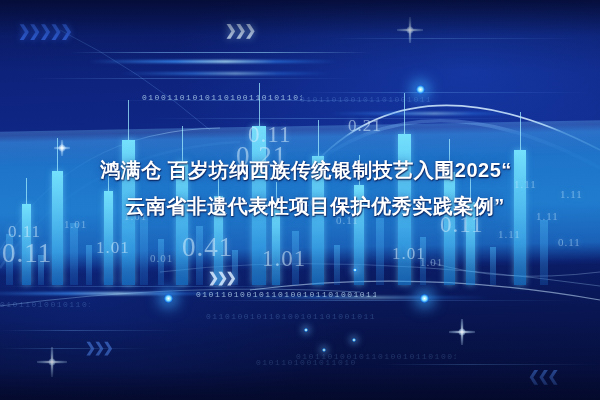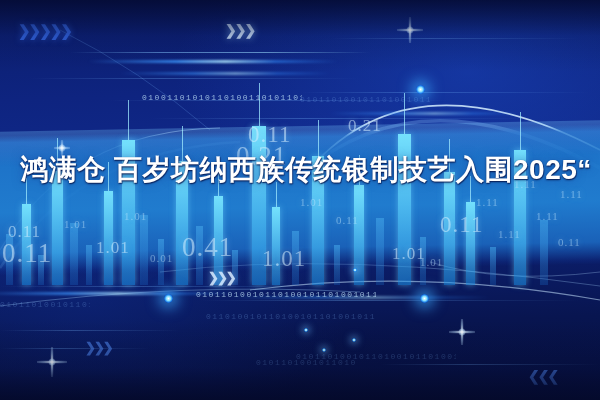--- a/index.html
+++ b/index.html
@@ -183,21 +183,21 @@
     left: 0;
     right: 0;
     top: 152px;
     text-align: center;
     z-index: 30;
   }
   .hl-line {
     color: #ffffff;
     font-family: "Liberation Sans", sans-serif;
     font-weight: 700;
-    font-size: 28px;
+    font-size: 20px;
     line-height: 36px;
     letter-spacing: 0.5px;
     white-space: nowrap;
     text-shadow:
       0 1px 2px rgba(6,20,70,0.85),
       0 0 10px rgba(20,60,150,0.55),
       1px 1px 0 rgba(10,30,90,0.5);
   }
   .hl-line.l1 { padding-left: 12px; }
   .hl-line.l2 { padding-left: 30px; }
@@ -362,15 +362,16 @@
       <div class="node small" style="left: 304px; top: 328px;"></div>
       <div class="node small" style="left: 322px; top: 348px;"></div>
       <div class="node small" style="left: 352px; top: 338px;"></div>
       <div class="node small" style="left: 353px; top: 268px;"></div>
     </div>
 
   <div class="layer vignette"></div>
 
   <div class="headline">
     <div class="hl-line l1">鸿满仓 百岁坊纳西族传统银制技艺入围2025“</div>
+    <div class="hl-line l2">云南省非遗代表性项目保护优秀实践案例”</div>
   </div>
 
 </div>
 
 </body></html>

